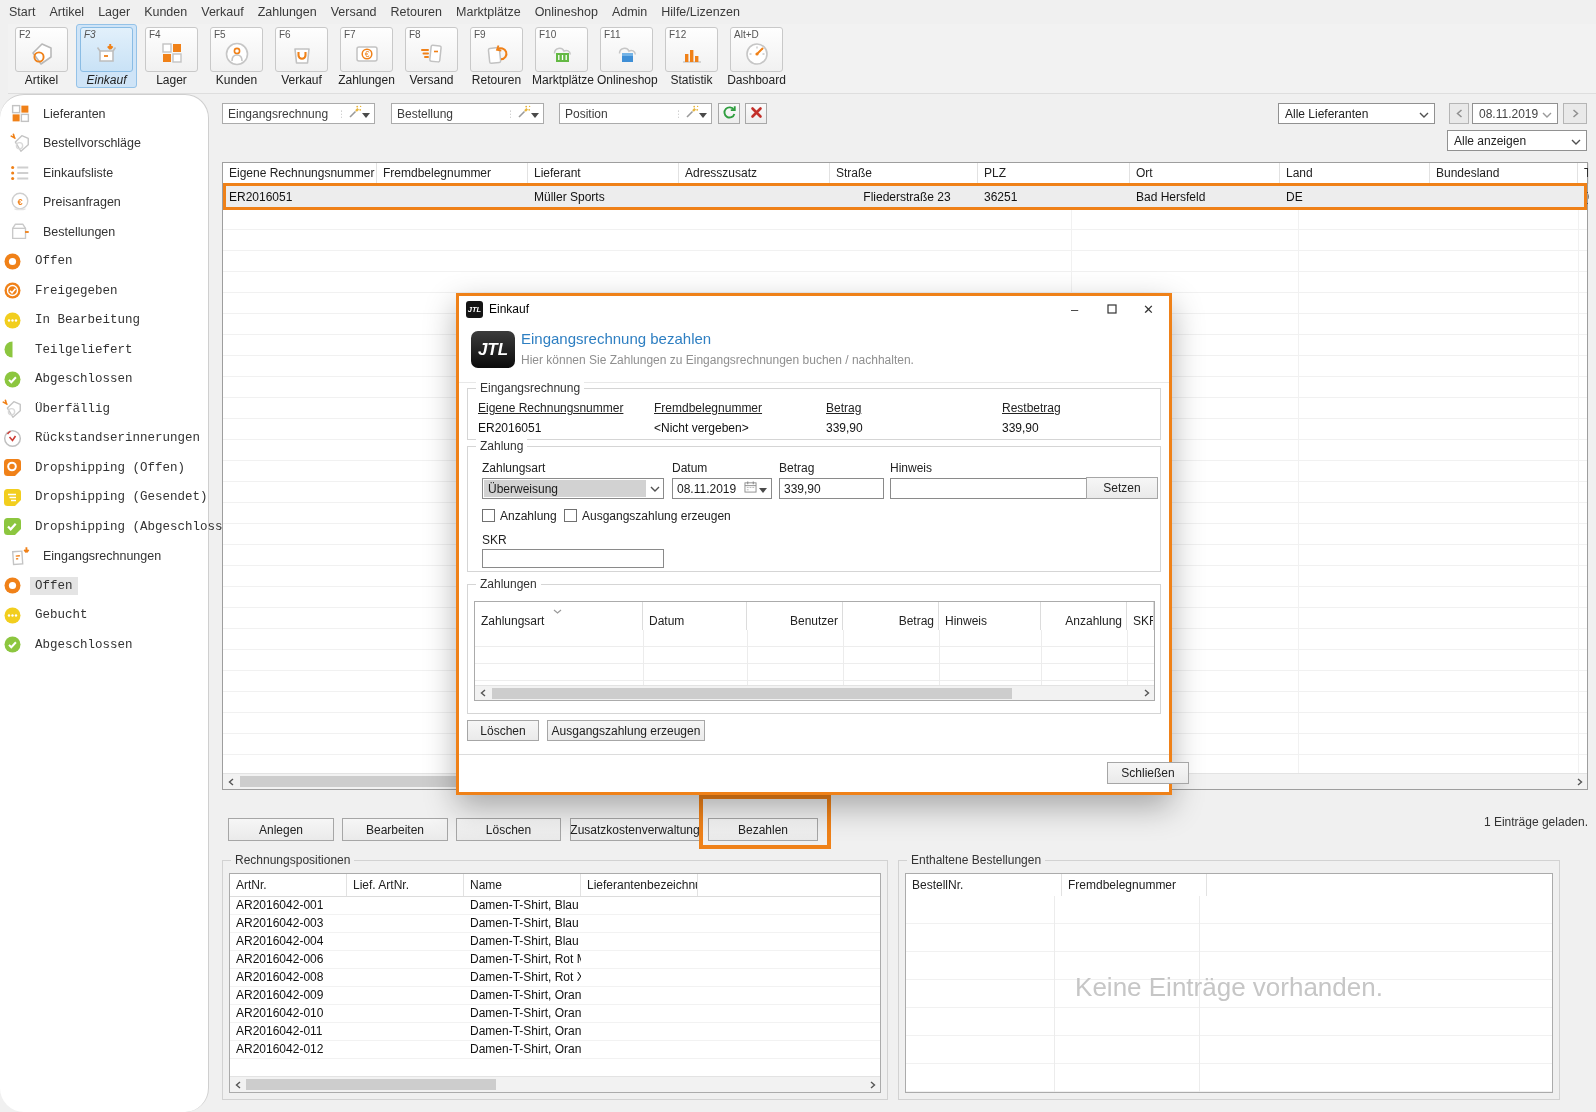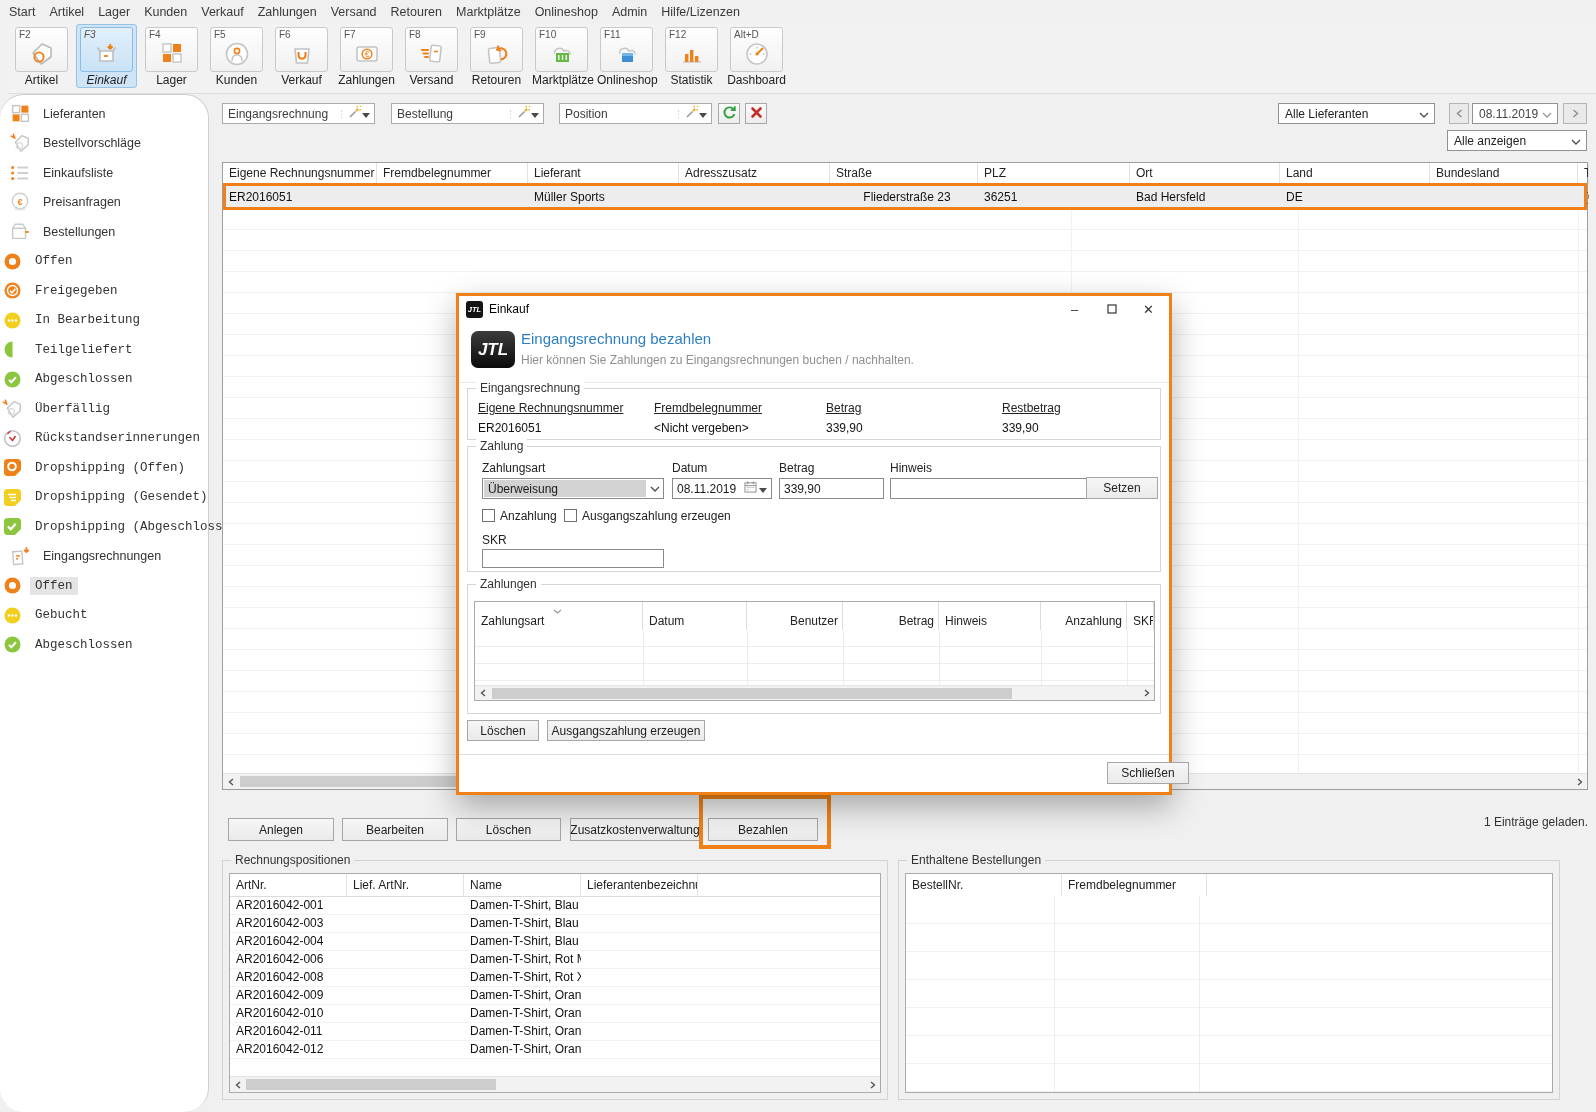--- a/index.html
+++ b/index.html
@@ -695,20 +695,21 @@
   <span class="fs-legend">Enthaltene Bestellungen</span>
   <div class="sub-table" style="left:6px;top:12px;right:6px;bottom:6px">
     <div class="st-header">
         <div class="st-th" style="width: 156px;">BestellNr.</div>
         <div class="st-th" style="width: 145px;">Fremdbelegnummer</div>
         <div class="st-th fill"></div>
       </div>
     <div class="ord-lines"></div>
     <div class="ord-vline" style="left:148px"></div>
     <div class="ord-vline" style="left:293px"></div>
+    <div class="watermark">Keine Einträge vorhanden.</div>
   </div>
 </div>
 
 <div class="dialog">
   <div class="dlg-titlebar">
     <span class="dlg-app-icon">JTL</span>
     <span class="dlg-title">Einkauf</span>
     <span class="dlg-winbtns">
       <span class="winbtn">–</span>
       <span class="winbtn">

